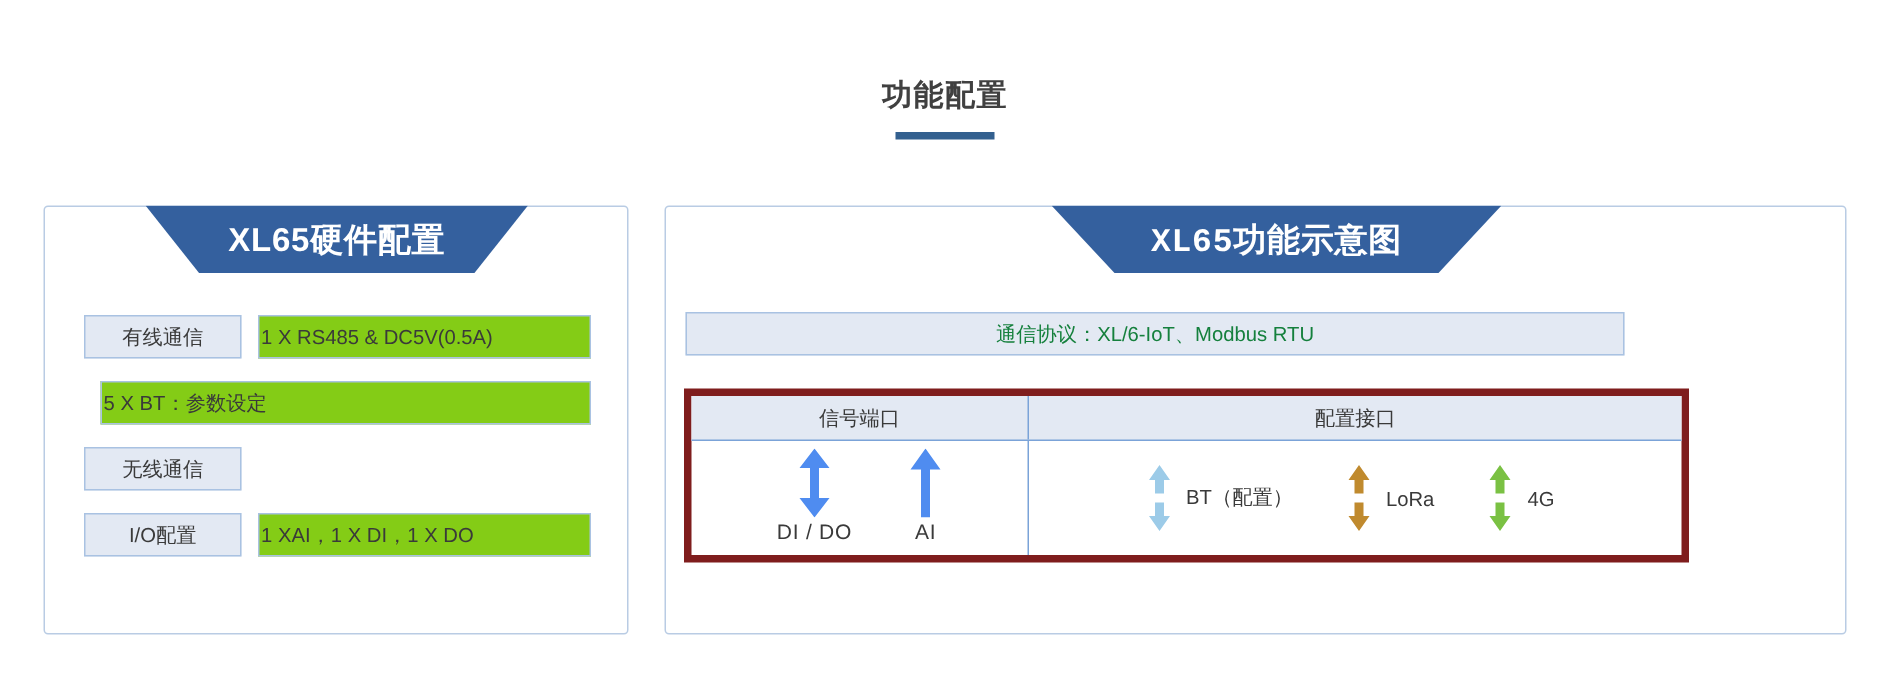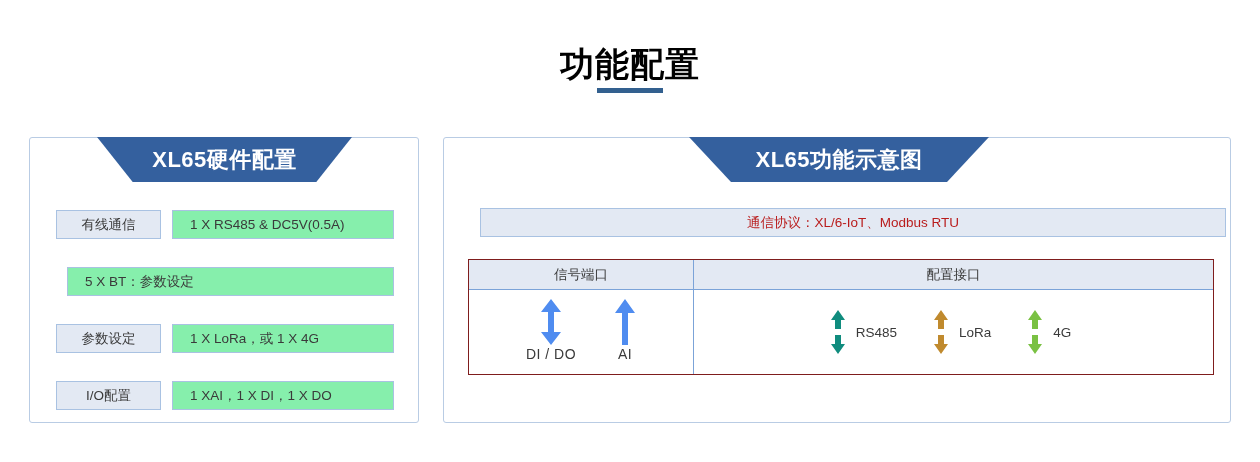--- a/index.html
+++ b/index.html
@@ -18,23 +18,23 @@
 
   
   .page-title-wrap {
     position: absolute;
     top: 48px;
     left: 0;
     width: 1260px;
     text-align: center;
   }
   .page-title {
-    font-size: 34px;
+    font-size: 20px;
     font-weight: bold;
-    color: #000000;
+    color: #404040;
     letter-spacing: 1px;
     line-height: 32px;
   }
   .title-underline {
     width: 66px;
     height: 5px;
     background: #33608f;
     margin: 8px auto 0 auto;
   }
 
@@ -73,86 +73,87 @@
     justify-content: center;
     -webkit-clip-path: polygon(0 0, 100% 0, 100% 100%, 85% 100%, 100% 0, 0 0, 15% 100%, 0 100%);
     clip-path: polygon(0 0, 100% 0, 86% 100%, 14% 100%);
     box-sizing: border-box;
   }
   .ribbon-left {
     left: 67px;
     width: 255px;
   }
   .ribbon-right {
-    left: 245px;
+    left: 257px;
     width: 300px;
+    font-family: Liberation Mono, monospace;
   }
 
   
   .hw-rows {
     position: absolute;
     top: 72px;
     left: 26px;
     width: 338px;
   }
   .hw-row {
     display: flex;
     align-items: stretch;
-    margin-bottom: 28px;
+    margin-bottom: 15px;
     height: 29px;
   }
   .hw-label {
     width: 105px;
     background: #e3e9f3;
     border: 1px solid #a9c2e2;
     box-sizing: border-box;
     display: flex;
     align-items: center;
     justify-content: center;
     font-size: 13.5px;
     color: #3a3a3a;
   }
   .hw-value {
     flex: 1;
     margin-left: 11px;
-    background: #86efac;
+    background: #84cc16;
     border: 1px solid #a9c2e2;
     box-sizing: border-box;
     display: flex;
     align-items: center;
-    padding-left: 17px;
+    padding-left: 1px;
     font-size: 13.5px;
     color: #3a3a3a;
   }
 
   
   .protocol-bar {
     position: absolute;
     top: 70px;
-    left: 36px;
-    width: 746px;
+    left: 13px;
+    width: 626px;
     height: 29px;
     background: #e3e9f3;
     border: 1px solid #a9c2e2;
     box-sizing: border-box;
     display: flex;
     align-items: center;
     justify-content: center;
     font-size: 13.5px;
-    color: #b91c1c;
+    color: #15803d;
   }
 
   
   .matrix {
     position: absolute;
     top: 121px;
-    left: 24px;
-    width: 746px;
+    left: 12px;
+    width: 670px;
     height: 116px;
-    border: 1px solid #7f1d1d;
+    border: 5px solid #7f1d1d;
     box-sizing: border-box;
     display: flex;
     flex-direction: column;
   }
   .matrix-head {
     display: flex;
     height: 29px;
     background: #e3e9f3;
     border-bottom: 1px solid #7ba3d8;
   }
@@ -238,22 +239,21 @@
     <div class="hw-row">
       <div class="hw-label">有线通信</div>
       <div class="hw-value">1 X RS485 &amp; DC5V(0.5A)</div>
     </div>
 
     <div class="hw-row">
       <div class="hw-value">5 X BT：参数设定</div>
     </div>
 
     <div class="hw-row">
-      <div class="hw-label">参数设定</div>
-      <div class="hw-value">1 X LoRa，或 1 X 4G</div>
+      <div class="hw-label">无线通信</div>
     </div>
 
     <div class="hw-row">
       <div class="hw-label">I/O配置</div>
       <div class="hw-value">1 XAI，1 X DI，1 X DO</div>
     </div>
 
   </div>
 </div>
 
@@ -292,30 +292,30 @@
             </div>
             <div class="sig-label">AI</div>
           </div>
 
         </div>
       </div>
 
       <div class="cell col-b">
         <div class="comm-group">
 
-
           <div class="comm-item">
             <span>
               <svg width="16" height="44" viewBox="0 0 16 44" aria-hidden="true">
-                <polygon points="8,0 15,10 11,10 11,19 5,19 5,10 1,10" fill="#108c7e"></polygon>
-                <polygon points="8,44 15,34 11,34 11,25 5,25 5,34 1,34" fill="#108c7e"></polygon>
+                <polygon points="8,0 15,10 11,10 11,19 5,19 5,10 1,10" fill="#9ccbe8"></polygon>
+                <polygon points="8,44 15,34 11,34 11,25 5,25 5,34 1,34" fill="#9ccbe8"></polygon>
               </svg>
             </span>
-            <span class="comm-label">RS485</span>
-          </div>
+            <span class="comm-label">BT（配置）</span>
+          </div>
+
 
           <div class="comm-item">
             <span>
               <svg width="16" height="44" viewBox="0 0 16 44" aria-hidden="true">
                 <polygon points="8,0 15,10 11,10 11,19 5,19 5,10 1,10" fill="#c08a2e"></polygon>
                 <polygon points="8,44 15,34 11,34 11,25 5,25 5,34 1,34" fill="#c08a2e"></polygon>
               </svg>
             </span>
             <span class="comm-label">LoRa</span>
           </div>

